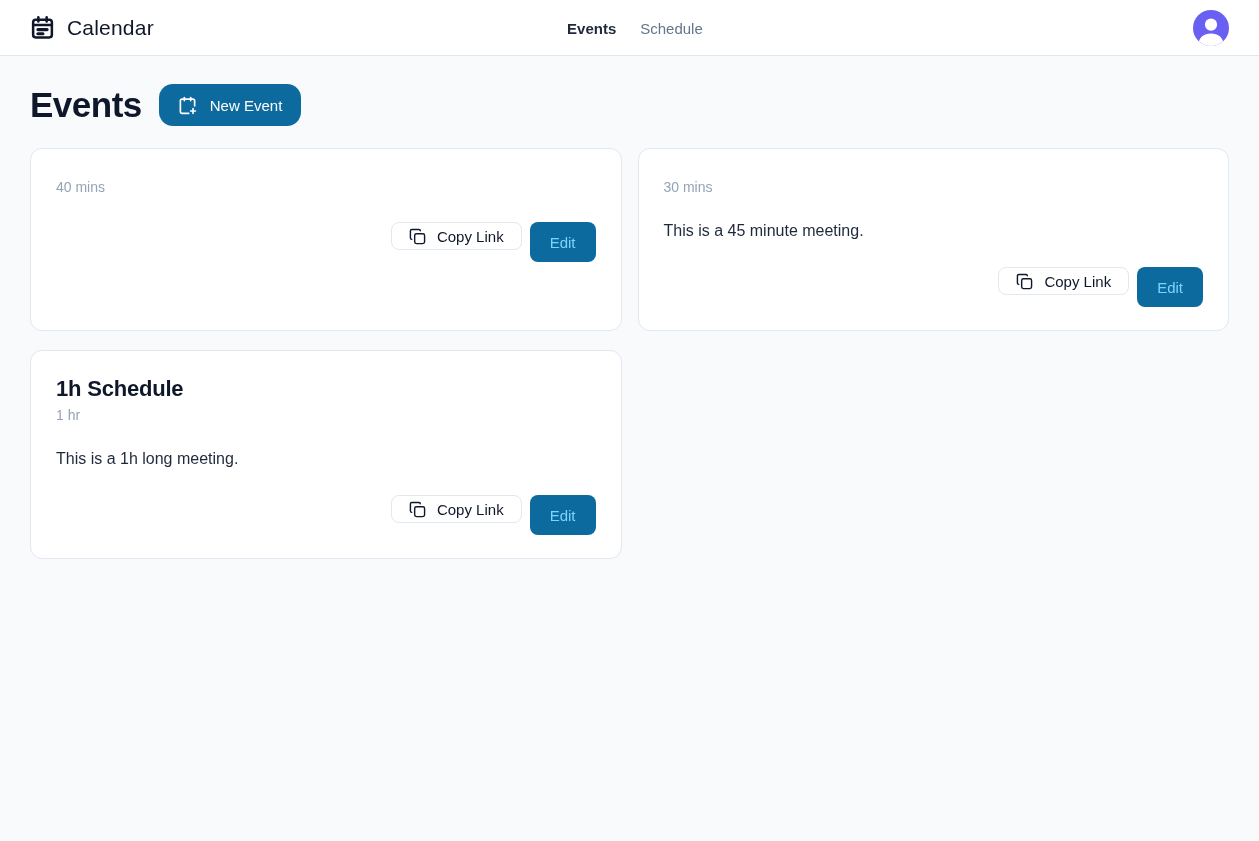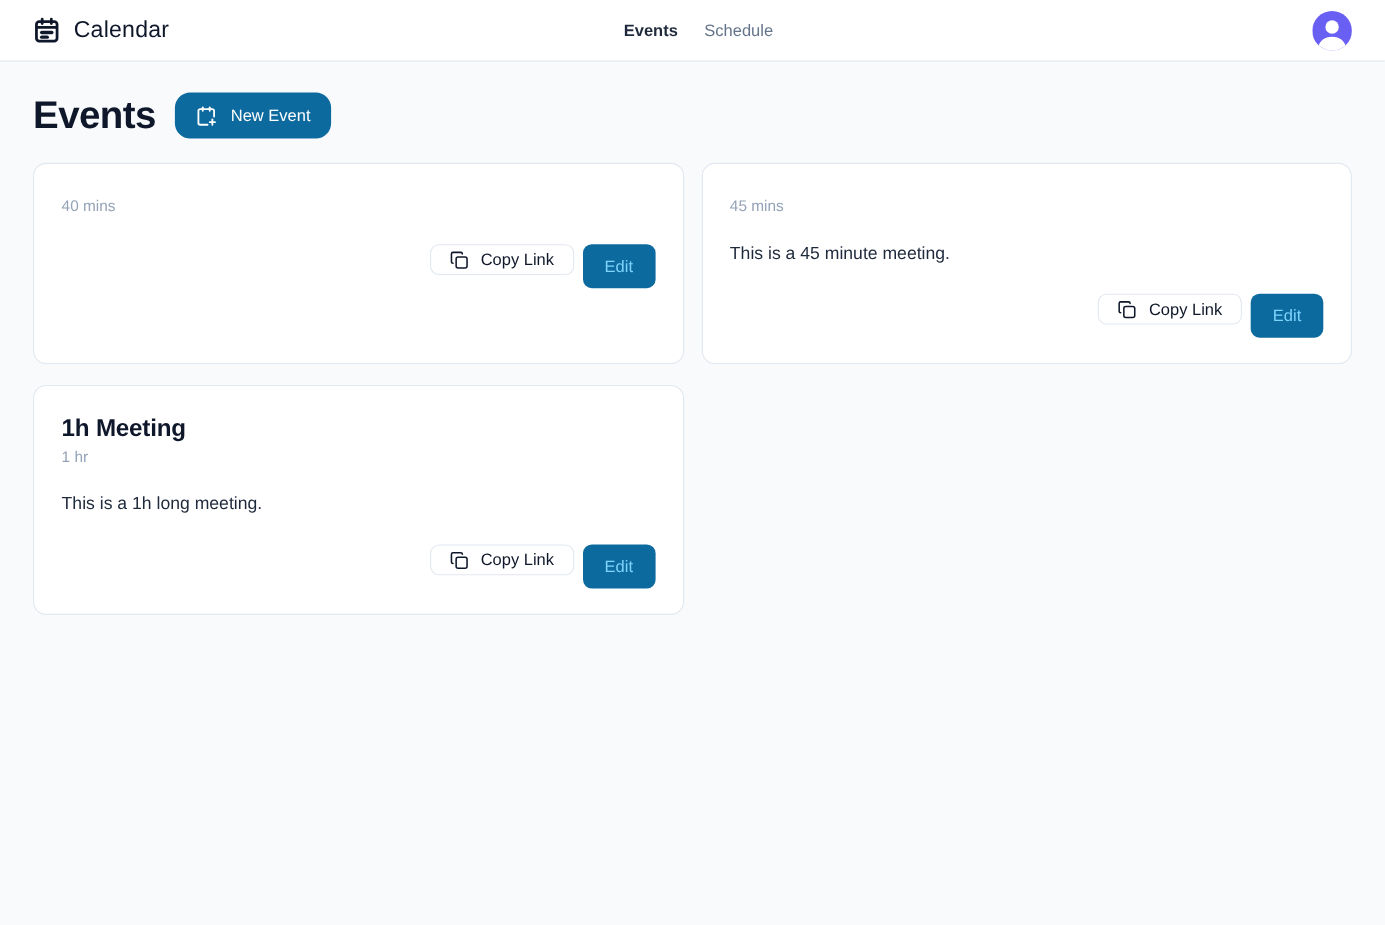--- a/index.html
+++ b/index.html
@@ -211,38 +211,38 @@
               <path d="M4 16c-1.1 0-2-.9-2-2V4c0-1.1.9-2 2-2h10c1.1 0 2 .9 2 2"></path>
             </svg>
           </span>
           <span>Copy Link</span>
         </button>
         <button class="btn-edit">Edit</button>
       </div>
     </article>
 
     <article class="card">
-      <div class="card-duration">45 mins</div>
+      <div class="card-duration">30 mins</div>
       <div class="card-desc">This is a 45 minute meeting.</div>
       <div class="card-footer">
         <button class="btn-outline">
           <span>
             <svg width="17" height="17" viewBox="0 0 24 24" fill="none" stroke="#0f172a" stroke-width="2" stroke-linecap="round" stroke-linejoin="round">
               <rect x="8" y="8" width="14" height="14" rx="2.5"></rect>
               <path d="M4 16c-1.1 0-2-.9-2-2V4c0-1.1.9-2 2-2h10c1.1 0 2 .9 2 2"></path>
             </svg>
           </span>
           <span>Copy Link</span>
         </button>
         <button class="btn-edit">Edit</button>
       </div>
     </article>
 
     <article class="card">
-      <h2 class="card-title">1h Meeting</h2>
+      <h2 class="card-title">1h Schedule</h2>
       <div class="card-duration">1 hr</div>
       <div class="card-desc">This is a 1h long meeting.</div>
       <div class="card-footer">
         <button class="btn-outline">
           <span>
             <svg width="17" height="17" viewBox="0 0 24 24" fill="none" stroke="#0f172a" stroke-width="2" stroke-linecap="round" stroke-linejoin="round">
               <rect x="8" y="8" width="14" height="14" rx="2.5"></rect>
               <path d="M4 16c-1.1 0-2-.9-2-2V4c0-1.1.9-2 2-2h10c1.1 0 2 .9 2 2"></path>
             </svg>
           </span>

